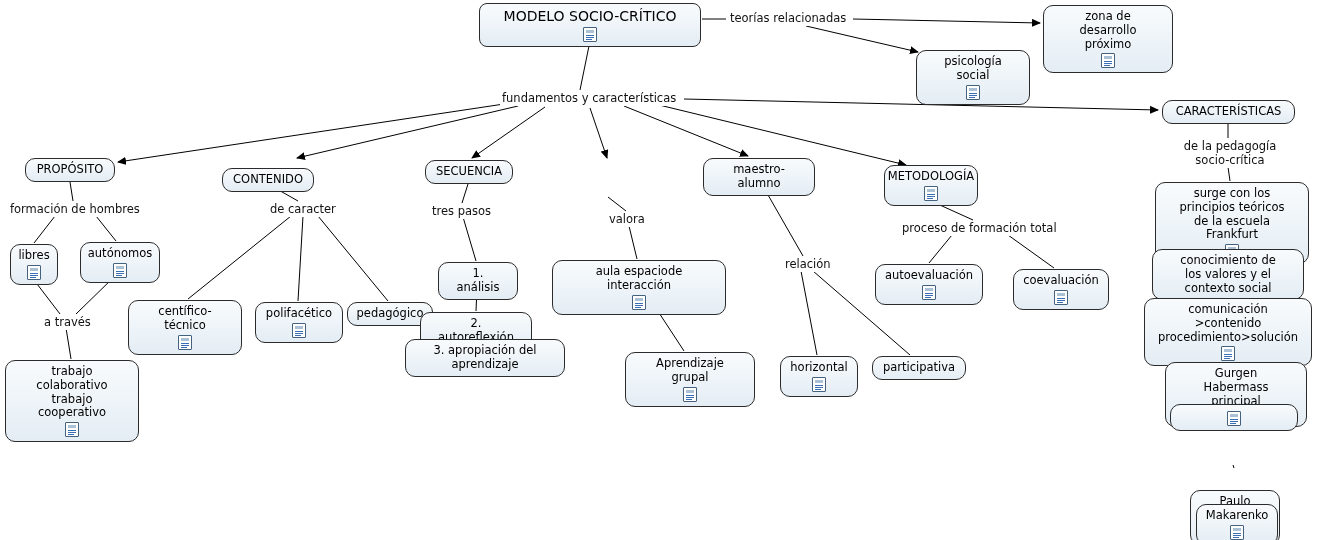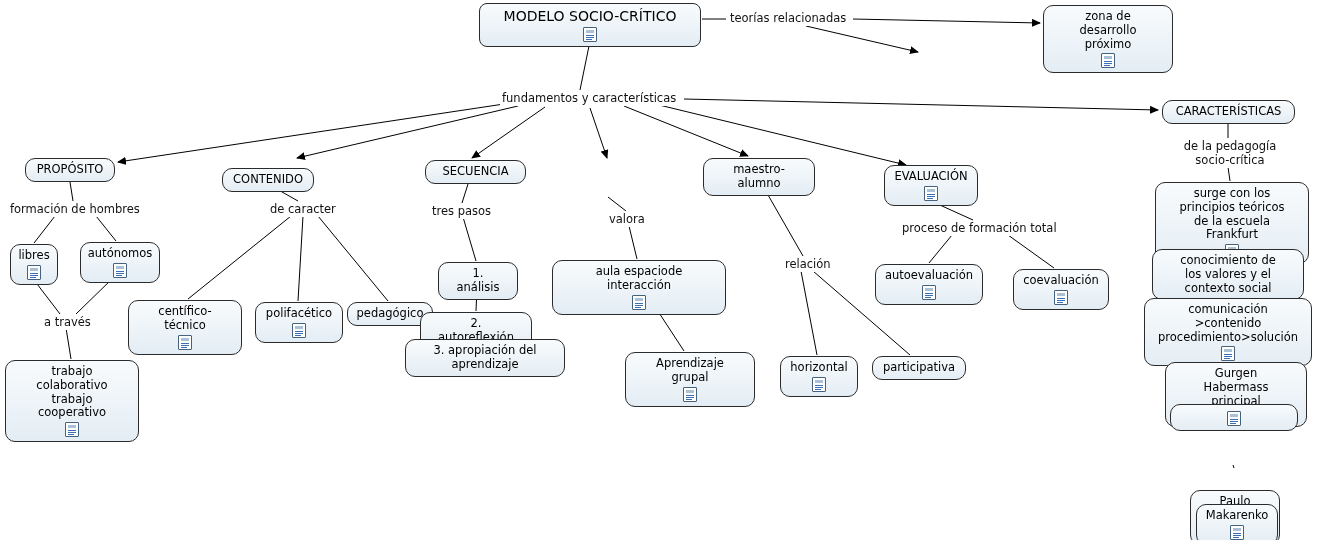--- a/index.html
+++ b/index.html
@@ -101,35 +101,39 @@
   </svg>
 
   <div class="node node-title" style="left:479px;top:3px;width:222px">
     <span>MODELO SOCIO-CRÍTICO</span>
     <span class="res-icon"></span>
   </div>
   <div class="node" style="left:1043px;top:5px;width:130px">
     <span>zona de desarrollo próximo</span>
     <span class="res-icon"></span>
   </div>
+  <div class="node" style="left:916px;top:50px;width:114px">
+    <span>psicología social</span>
+    <span class="res-icon"></span>
+  </div>
 
   <div class="node" style="left:25px;top:158px;width:90px">
     <span>PROPÓSITO</span>
   </div>
   <div class="node" style="left:222px;top:168px;width:92px">
     <span>CONTENIDO</span>
   </div>
-  <div class="node" style="left:425px;top:160px;width:101px">
+  <div class="node" style="left:425px;top:160px;width:88px">
     <span>SECUENCIA</span>
   </div>
   <div class="node" style="left:703px;top:158px;width:112px">
     <span>maestro-alumno</span>
   </div>
   <div class="node" style="left:884px;top:165px;width:94px">
-    <span>EVALUACIÓN</span>
+    <span>METODOLOGÍA</span>
     <span class="res-icon"></span>
   </div>
   <div class="node" style="left:1162px;top:100px;width:133px">
     <span>CARACTERÍSTICAS</span>
   </div>
 
   <div class="node" style="left:10px;top:244px;width:48px">
     <span>libres</span>
     <span class="res-icon"></span>
   </div>

